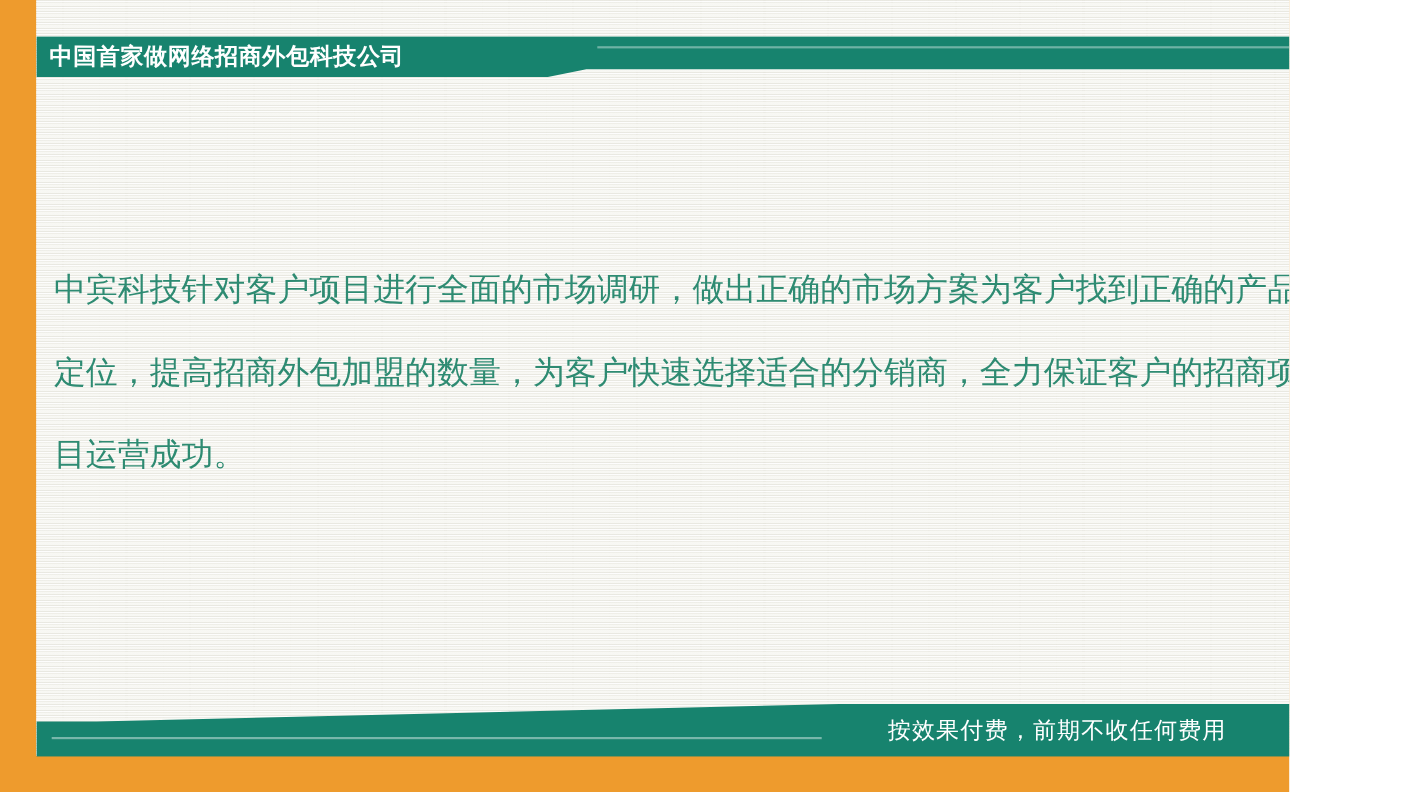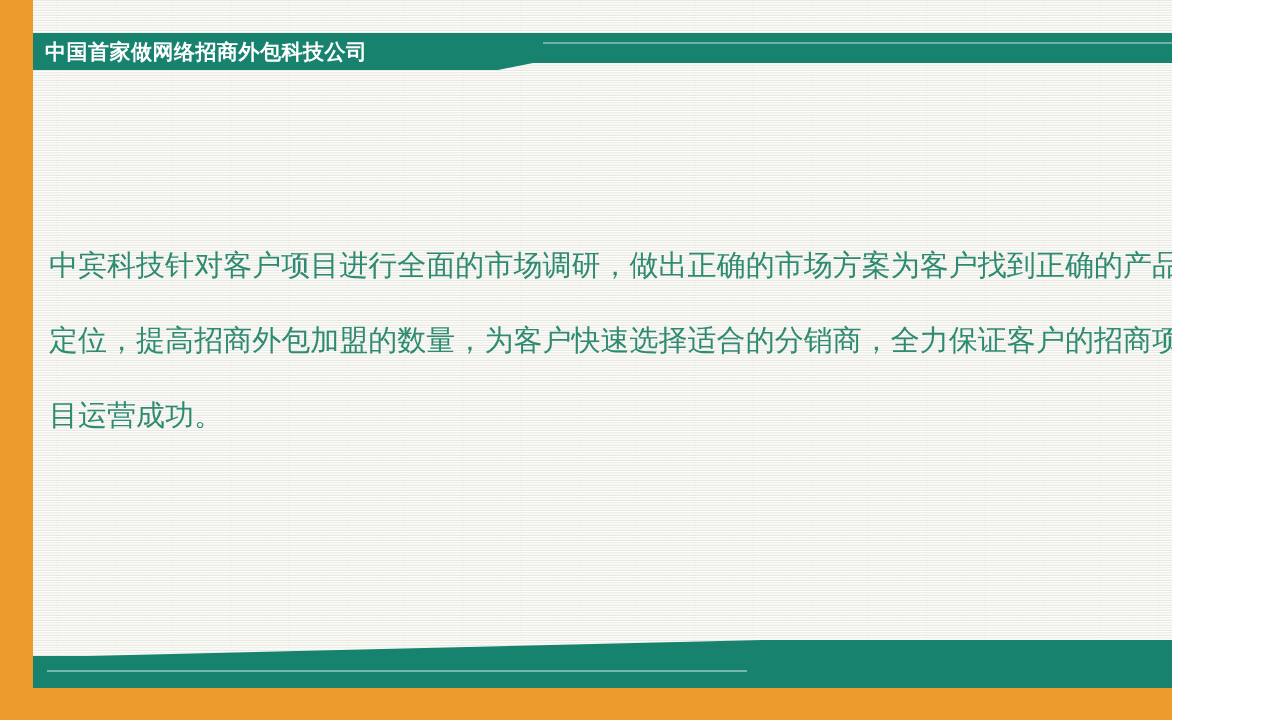--- a/index.html
+++ b/index.html
@@ -90,21 +90,21 @@
     white-space: nowrap;
   }
 
   
   #body-text {
     position: absolute;
     left: 49px;
     top: 228px;
     width: 1132px;
     color: #2e8b72;
-    font-family: Liberation Serif, serif;
+    font-family: Liberation Mono, monospace;
     font-size: 29px;
     line-height: 75px;
     text-align: justify;
     text-align-last: left;
     letter-spacing: 0px;
   }
 
   
   #footer-band {
     position: absolute;
@@ -145,14 +145,15 @@
 
   <div id="header-band"></div>
   <div id="header-band-rule"></div>
   <div id="header-title">中国首家做网络招商外包科技公司</div>
 
 
   <div id="body-text">中宾科技针对客户项目进行全面的市场调研，做出正确的市场方案为客户找到正确的产品定位，提高招商外包加盟的数量，为客户快速选择适合的分销商，全力保证客户的招商项目运营成功。</div>
 
   <div id="footer-band"></div>
   <div id="footer-band-rule"></div>
+  <div id="footer-text">按效果付费，前期不收任何费用</div>
 
 </div>
 
 </body></html>

